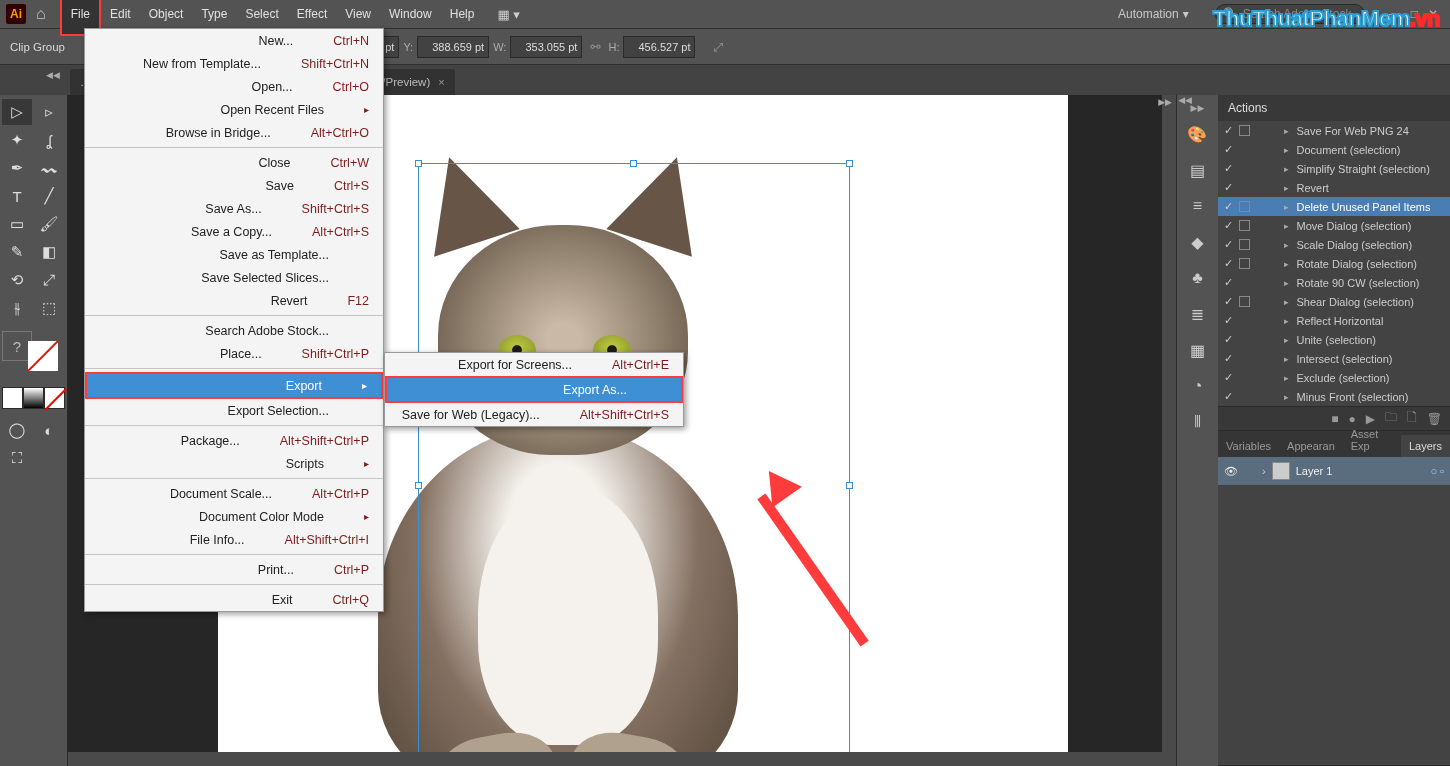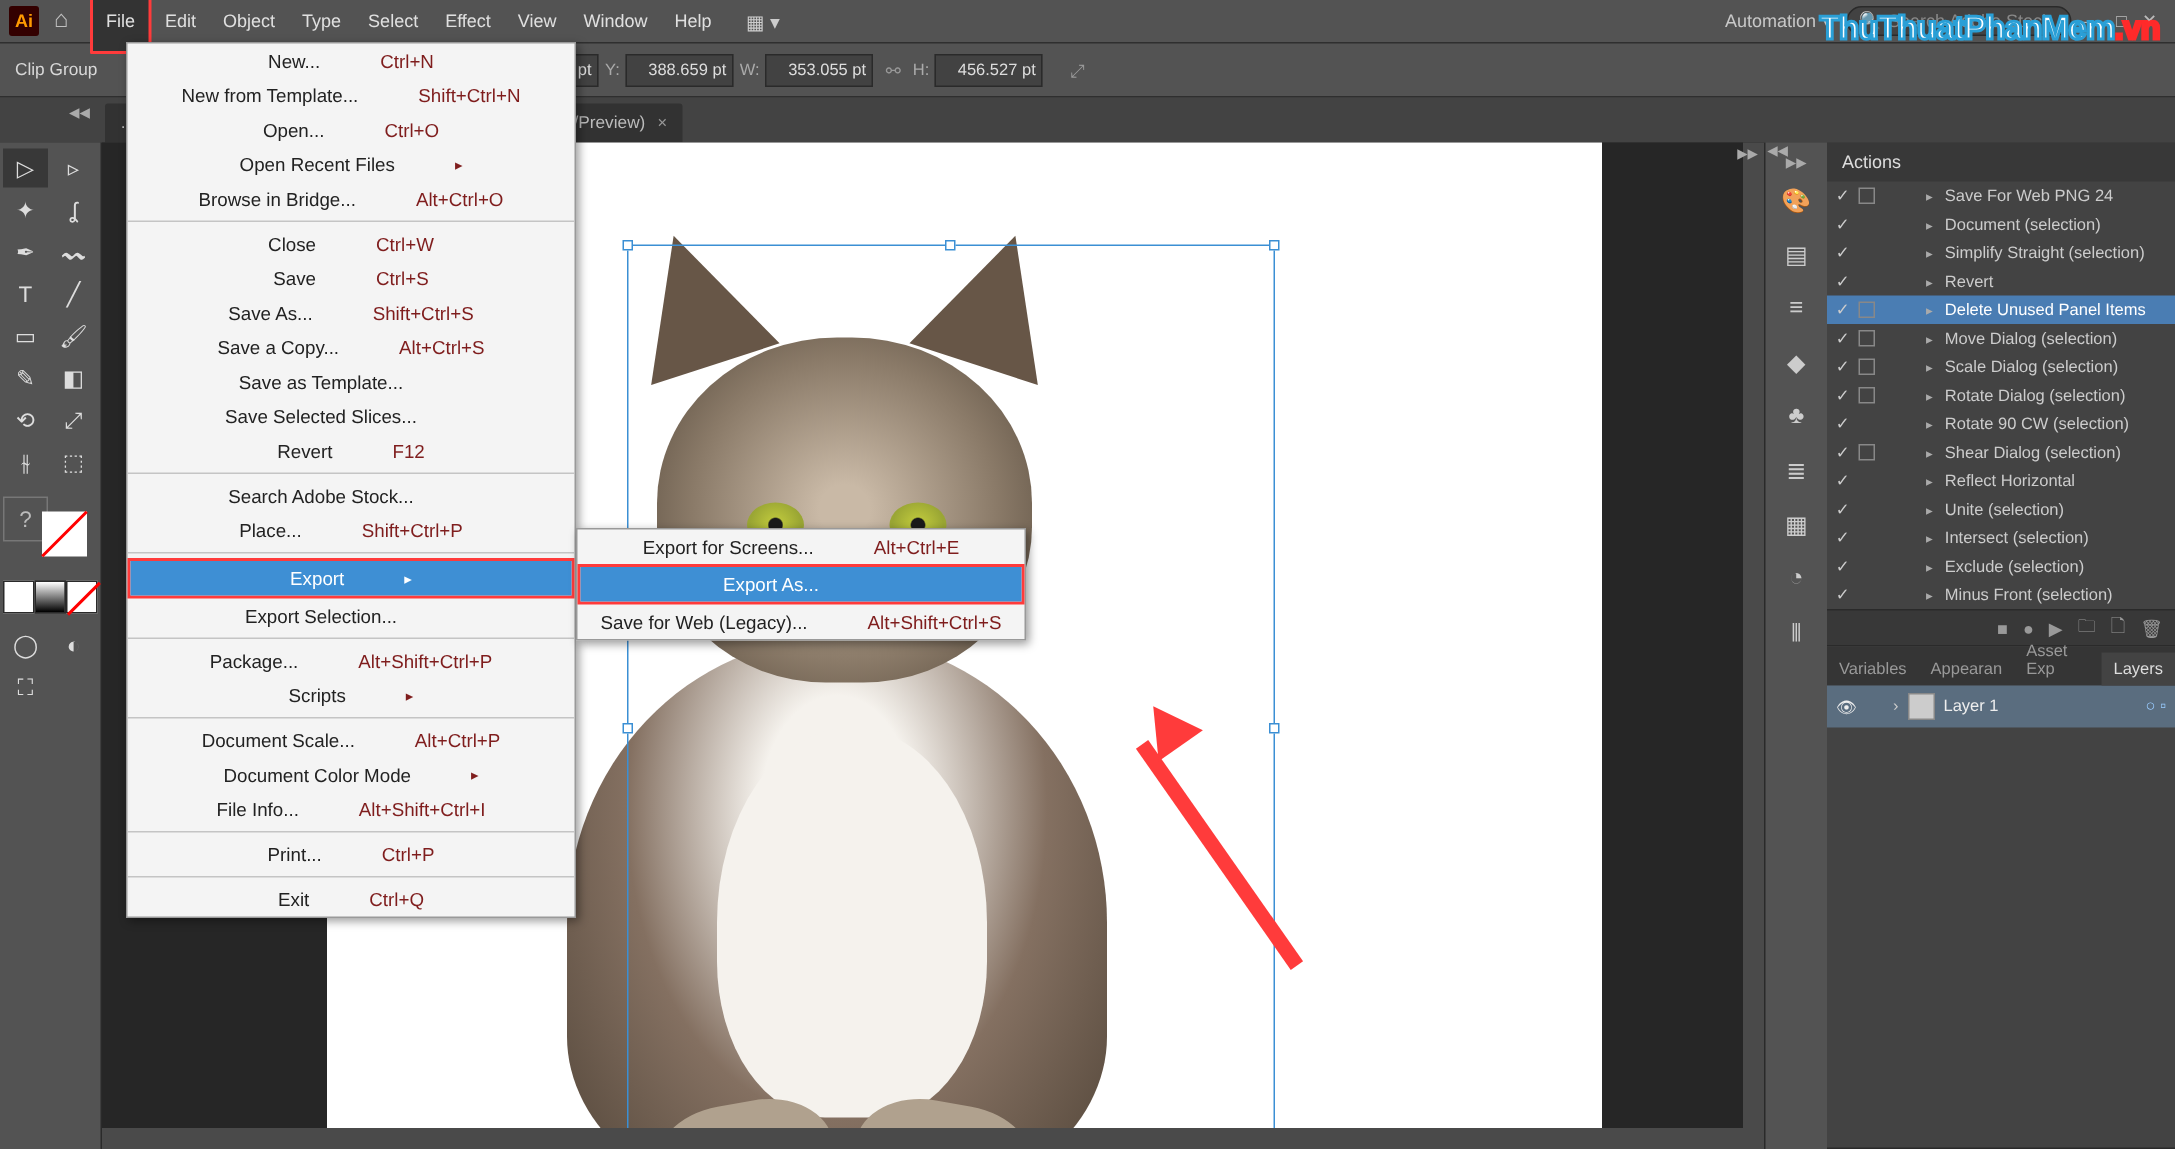--- a/index.html
+++ b/index.html
@@ -5,21 +5,21 @@
   * { margin: 0; padding: 0; box-sizing: border-box; font-family: "Segoe UI", Tahoma, sans-serif; user-select: none; }
   body { width: 1450px; height: 766px; background: #323232; overflow: hidden; font-size: 12px; color: #d1d1d1; position: relative; }
 
   
   .menubar { height: 28px; background: #535353; display: flex; align-items: center; padding-left: 6px; position: relative; }
   .ai-logo { width: 20px; height: 20px; background: #330000; color: #ff9a00; font-weight: bold; font-size: 12px; display: flex; align-items: center; justify-content: center; border-radius: 2px; margin-right: 10px; }
   .home-icon { color: #c0c0c0; font-size: 16px; margin-right: 14px; cursor: pointer; }
   .menubar .menu-item { padding: 0 9px; height: 44px; display: flex; align-items: center; cursor: pointer; color: #e0e0e0; }
   .menubar .menu-item.active { background: #333333; }
   .menu-item.file { border: 2px solid #ff3b3b; border-radius: 1px; }
-  .menubar .right { margin-left: auto; display: flex; align-items: center; padding-right: 6px; gap: 2px; }
+  .menubar .right { margin-left: auto; display: flex; align-items: center; padding-right: 6px; gap: 18px; }
   .automation { color: #c8c8c8; padding: 0 8px; display: flex; align-items: center; gap: 4px; }
   .search-box { background: #424242; border: 1px solid #2a2a2a; border-radius: 10px; height: 20px; width: 150px; display: flex; align-items: center; padding: 0 8px; color: #888; gap: 4px; }
   .win-controls { display: flex; gap: 10px; color: #bbb; padding: 0 6px; }
 
   
   .controlbar { height: 37px; background: #535353; border-top: 1px solid #2f2f2f; border-bottom: 1px solid #2f2f2f; display: flex; align-items: center; padding: 0 10px; color: #ccc; gap: 16px; }
   .clip-group { font-size: 11.5px; color: #d8d8d8; margin-right: 20px; }
   .coord-group { display: flex; align-items: center; gap: 4px; margin-left: auto; }
   .coord-label { color: #aaa; font-size: 11px; }
   .coord-input { background: #424242; border: 1px solid #2a2a2a; color: #ddd; height: 22px; width: 72px; padding: 0 4px; font-size: 11px; display: flex; align-items: center; justify-content: flex-end; }
@@ -89,21 +89,21 @@
   .panel-footer { height: 24px; background: #383838; border-top: 1px solid #2a2a2a; display:flex; align-items:center; justify-content:flex-end; gap:10px; padding: 0 8px; color:#999; font-size:12px;}
   .layers-tabs { display:flex; background:#353535; height:26px; align-items:flex-end; font-size:11px;}
   .ltab { padding: 5px 8px; color:#999; cursor:pointer;}
   .ltab.active { background:#434343; color:#ddd;}
   .layer-row { height: 28px; display:flex; align-items:center; gap:6px; padding:0 6px; background:#5a6d7f; color:#eee; font-size:11px;}
   .layer-thumb { width:18px; height:18px; background:#ccc; border:1px solid #888;}
   .eye { } 
 
   
   .dropdown { position: absolute; background: #f4f4f4; border: 1px solid #999; box-shadow: 2px 2px 6px rgba(0,0,0,0.4); color: #222; font-size: 12.5px; z-index: 100; }
-  .dropdown .row { height: 23px; display: flex; align-items: center; padding: 0 14px; justify-content: center; cursor: pointer; white-space: nowrap; }
+  .dropdown .row { height: 23px; display: flex; align-items: center; padding: 0 14px; justify-content: flex-end; cursor: pointer; white-space: nowrap; }
   .dropdown .row.hl { background: #3e8fd4; color: #fff; }
   .dropdown .row .short { color: #7f1d1d; margin-left: 40px; }
   .dropdown .row.hl .short { color: #fff; }
   .dropdown .sep { height: 1px; background: #c4c4c4; margin: 3px 0; }
   .export-row-box { border: 2px solid #ff3b3b; }
   .submenu-arrow { font-size: 10px; color:#555; }
   .row.hl .submenu-arrow { color:#fff; }
 
   .watermark { position:absolute; top:6px; right:10px; font-weight:900; font-size:22px; color:#fff; -webkit-text-stroke: 2px #2a9fd6; z-index:200; letter-spacing:-0.5px;}
   .watermark .vn { color:#ff2a2a; -webkit-text-stroke:2px #ff2a2a;}

